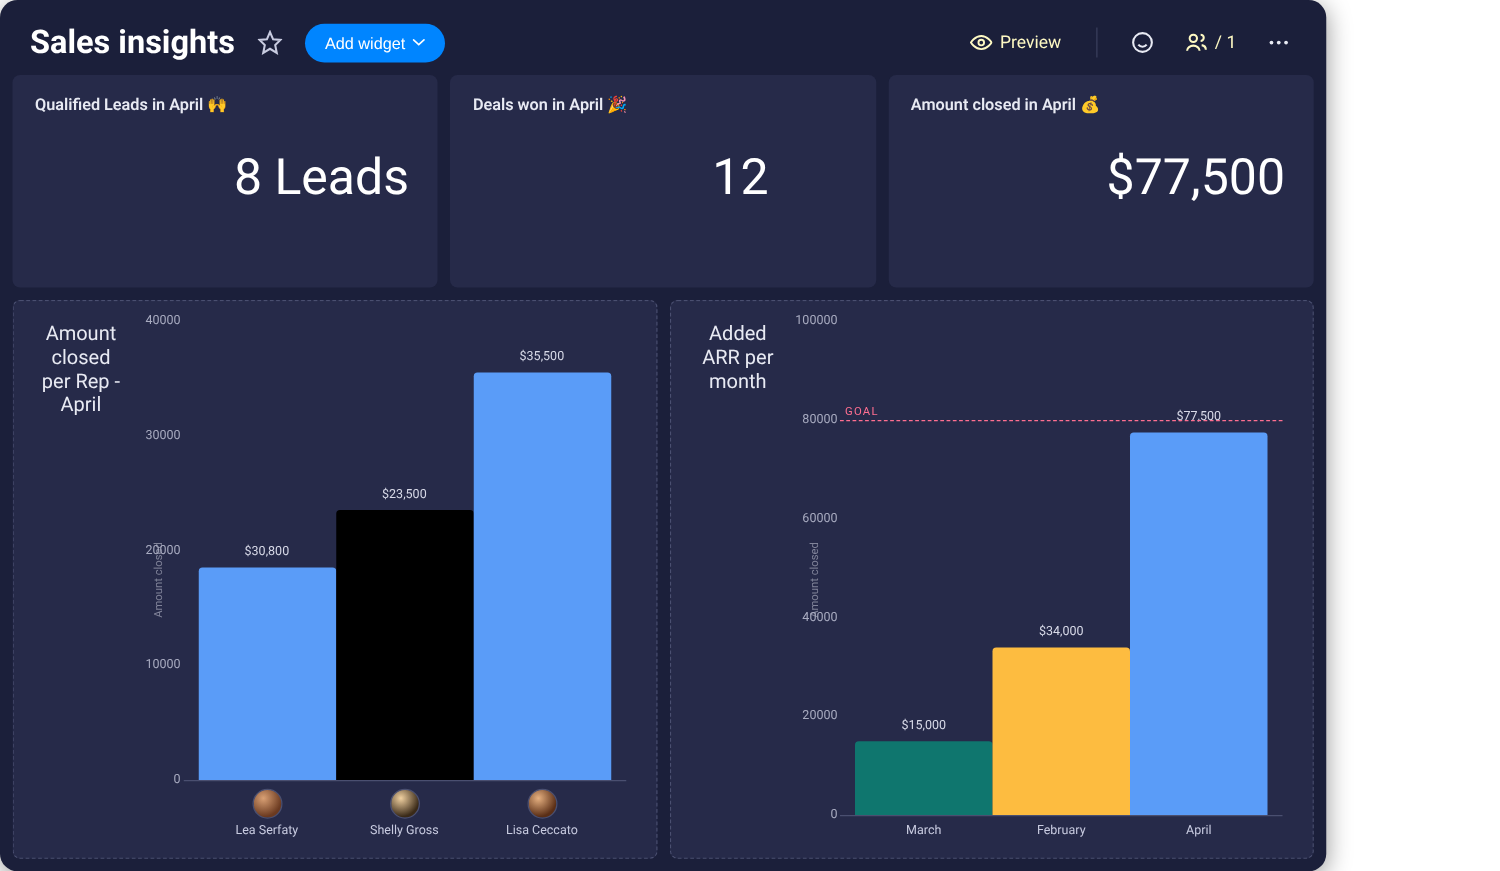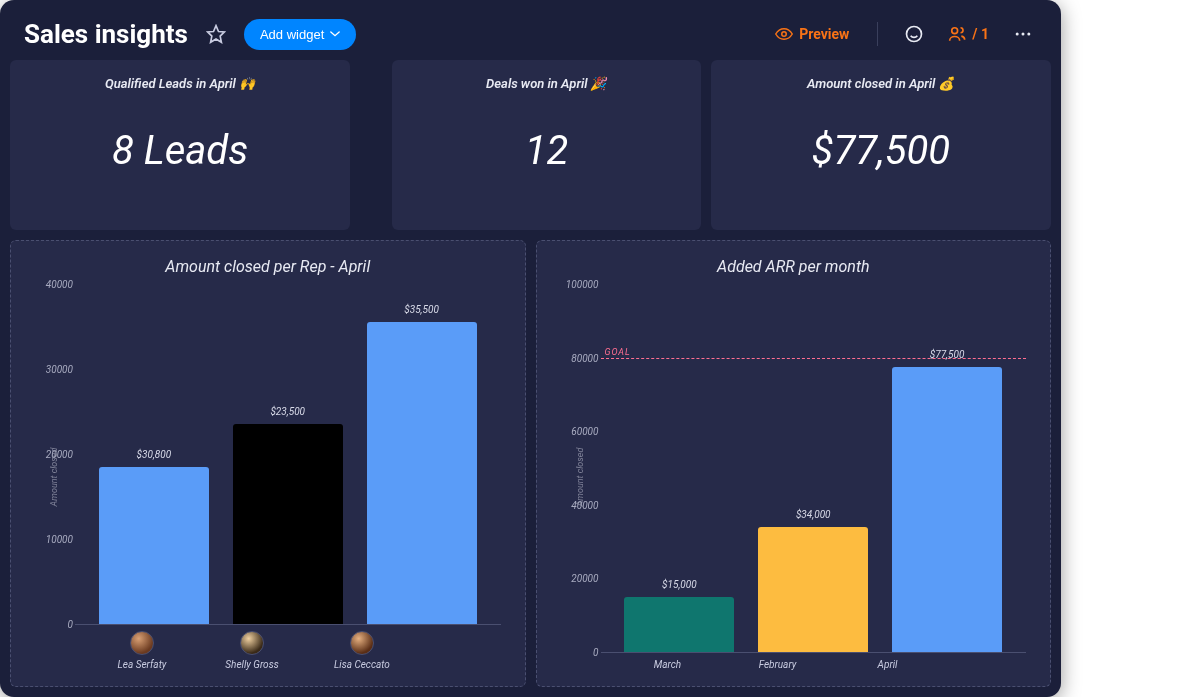--- a/index.html
+++ b/index.html
@@ -20,43 +20,42 @@
     gap: 14px;
   }
   .title { font-size: 26px; font-weight: 700; color:#fff; }
   .star-btn { display:flex; align-items:center; justify-content:center; width:28px; height:28px; color:#c8cbe0; cursor:pointer;}
   .add-widget {
     background: #0085ff; color: #fff; border:none;
     padding: 8px 16px; border-radius: 18px; font-size: 13px;
     display:flex; align-items:center; gap:6px; cursor:pointer;
   }
   .spacer { flex:1; }
-  .hdr-btn { display:flex; align-items:center; gap:6px; color:#f97316; font-size:14px; cursor:pointer; padding:6px;font-weight:bold;}
+  .hdr-btn { display:flex; align-items:center; gap:6px; color:#fef9c3; font-size:14px; cursor:pointer; padding:6px;}
   .hdr-icon { display:flex; align-items:center; justify-content:center; width:28px; height:28px; color:#e8eaf3; cursor:pointer;}
   .vr { width:1px; height:24px; background:#3a3f5c; margin:0 8px;}
   .people { display:flex; align-items:center; gap:4px; font-size:14px;}
 
   
   .grid {
     flex:1; display:grid;
     grid-template-columns: 1fr 1fr 1fr 1fr 1fr 1fr;
     grid-template-rows: 170px 1fr;
     gap: 10px;
     padding: 0 10px 10px 10px;
   }
   .card {
     background:#262a49;
     border-radius:6px;
-    display:flex; flex-direction:column;
+    display:flex; 
     padding:16px 18px;
     position:relative;
-    font-style:italic;
   }
   .kpi1 { grid-column: 1 / span 2; }
-  .kpi2 { grid-column: 3 / span 2; margin-left: 32px; }
+  .kpi2 { grid-column: 3 / span 2; }
   .kpi3 { grid-column: 5 / span 2; }
   .chartL { grid-column: 1 / span 3; border:1px dashed #4a4f70; }
   .chartR { grid-column: 4 / span 3; border:1px dashed #4a4f70; }
 
   .card-title { text-align:center; font-size:13px; font-weight:600; color:#e8eaf3; margin-bottom:4px;}
   .kpi-val { flex:1; display:flex; align-items:center; justify-content:center; font-size:40px; font-weight:400; color:#fff; padding-bottom:8px;}
   .chart-title { text-align:center; font-size:16px; color:#e8eaf3; margin-bottom:8px;}
 
   
   .chart-body { flex:1; display:flex; position:relative; }

